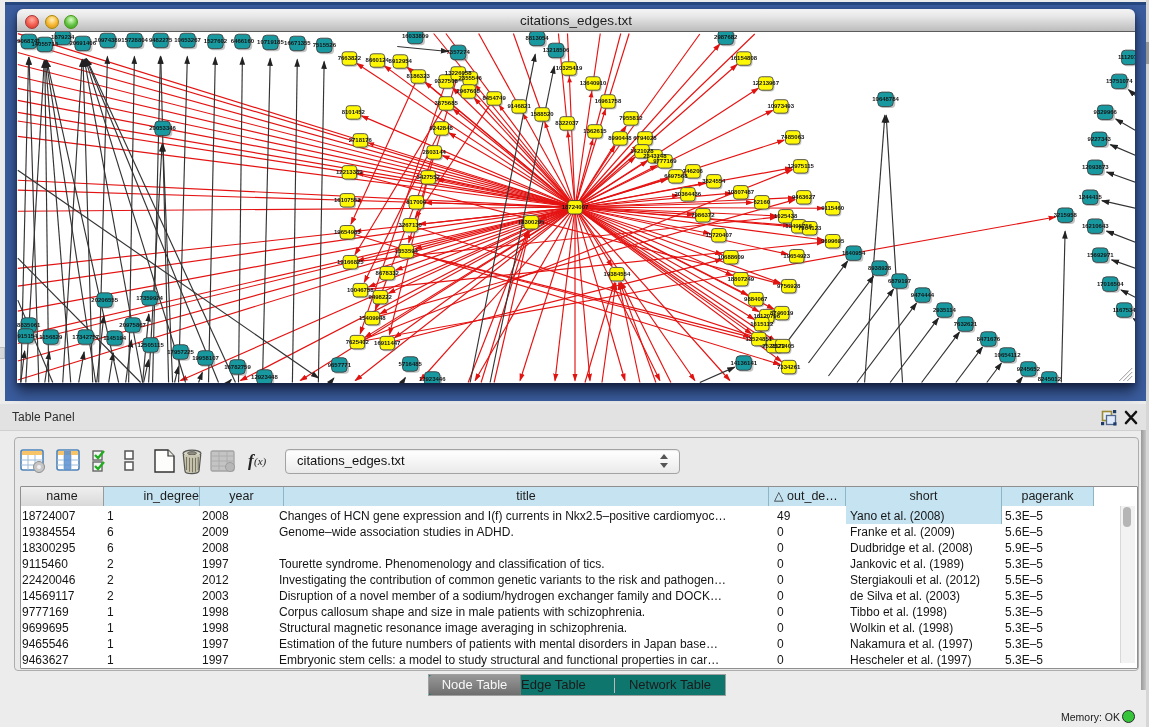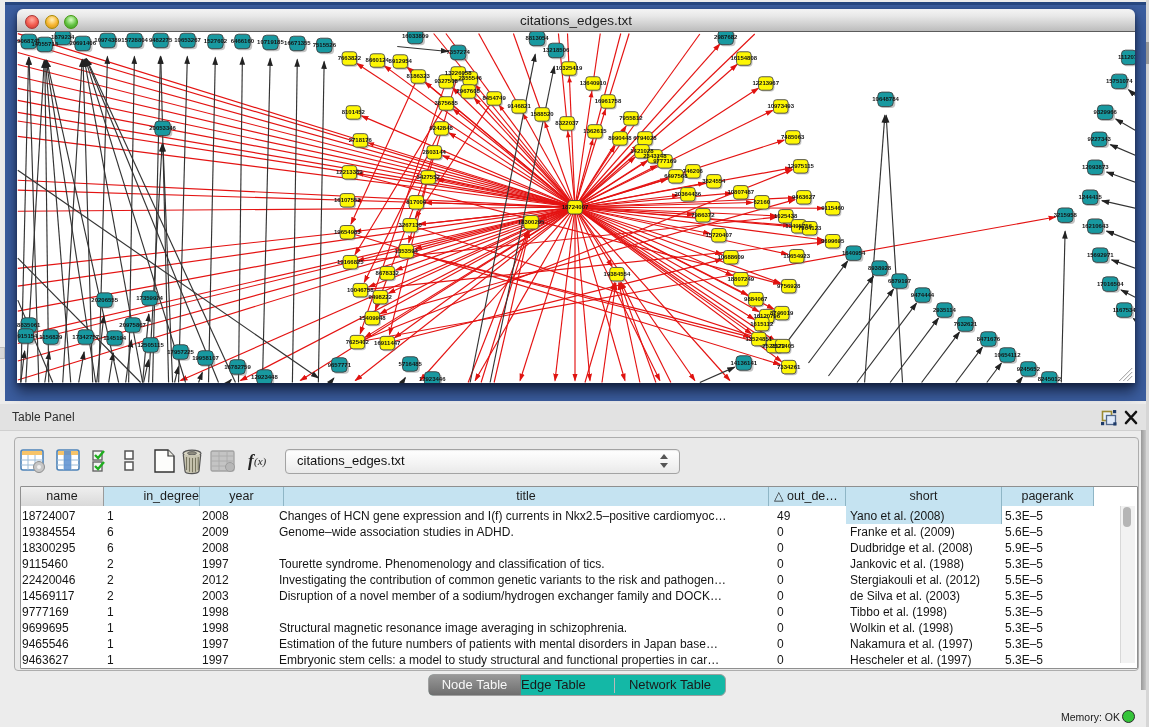--- a/index.html
+++ b/index.html
@@ -798,21 +798,21 @@
     <span style="left:777px">0</span>
     <span style="left:850px">Dudbridge et al. (2008)</span>
     <span style="left:1005px">5.9E–5</span>
   </div>
 <div class="row" style="top:555.5px">
     <span style="left:22px">9115460</span>
     <span style="left:107px">2</span>
     <span style="left:202px">1997</span>
     <span style="left:279px">Tourette syndrome. Phenomenology and classification of tics.</span>
     <span style="left:777px">0</span>
-    <span style="left:850px">Jankovic et al. (1988)</span>
+    <span style="left:850px">Jankovic et al. (1989)</span>
     <span style="left:1005px">5.3E–5</span>
   </div>
 <div class="row" style="top:571.5px">
     <span style="left:22px">22420046</span>
     <span style="left:107px">2</span>
     <span style="left:202px">2012</span>
     <span style="left:279px">Investigating the contribution of common genetic variants to the risk and pathogen…</span>
     <span style="left:777px">0</span>
     <span style="left:850px">Stergiakouli et al. (2012)</span>
     <span style="left:1005px">5.5E–5</span>
@@ -823,20 +823,21 @@
     <span style="left:202px">2003</span>
     <span style="left:279px">Disruption of a novel member of a sodium/hydrogen exchanger family and DOCK…</span>
     <span style="left:777px">0</span>
     <span style="left:850px">de Silva et al. (2003)</span>
     <span style="left:1005px">5.3E–5</span>
   </div>
 <div class="row" style="top:603.5px">
     <span style="left:22px">9777169</span>
     <span style="left:107px">1</span>
     <span style="left:202px">1998</span>
+    <span style="left:279px">Corpus callosum shape and size in male patients with schizophrenia.</span>
     <span style="left:777px">0</span>
     <span style="left:850px">Tibbo et al. (1998)</span>
     <span style="left:1005px">5.3E–5</span>
   </div>
 <div class="row" style="top:619.5px">
     <span style="left:22px">9699695</span>
     <span style="left:107px">1</span>
     <span style="left:202px">1998</span>
     <span style="left:279px">Structural magnetic resonance image averaging in schizophrenia.</span>
     <span style="left:777px">0</span>
@@ -858,21 +859,21 @@
     <span style="left:202px">1997</span>
     <span style="left:279px">Embryonic stem cells: a model to study structural and functional properties in car…</span>
     <span style="left:777px">0</span>
     <span style="left:850px">Hescheler et al. (1997)</span>
     <span style="left:1005px">5.3E–5</span>
   </div>
 
 <div class="abs" style="left:1120px;top:506px;width:14px;height:157px;background:#f2f2f2;border-left:1px solid #d8d8d8"></div>
 <div class="abs" style="left:1122.5px;top:507px;width:8.5px;height:20px;background:#b5b5b5;border-radius:4.5px"></div>
 
-<div class="abs" style="left:428px;top:674px;width:296px;height:20px;border:1px solid #9f9f9f;border-radius:6px;background:#14b8a6;font-size:13px">
+<div class="abs" style="left:428px;top:674px;width:296px;height:20px;border:1px solid #9f9f9f;border-radius:0;background:#0f766e;font-size:13px">
   <div class="abs" style="left:0;top:0;width:91px;height:20px;background:linear-gradient(#989898,#6e6e6e);
        border-radius:3px 0 0 3px;color:#f8f8f8;text-align:center;line-height:19px;border-right:1px solid #777">Node Table</div>
   <div class="abs" style="left:92px;top:0;width:93px;height:20px;color:#1a1a1a;text-align:left;line-height:19px">Edge Table</div>
   <div class="abs" style="left:185px;top:2.5px;width:1px;height:15px;background:#b9b9b9"></div>
   <div class="abs" style="left:186px;top:0;width:110px;height:20px;color:#1a1a1a;text-align:center;line-height:19px">Network Table</div>
 </div>
 
 <div class="abs" style="left:1141px;top:430px;width:4.5px;height:260px;background:linear-gradient(to right,#989898,#c6c6c6)"></div>
 
 <div class="abs" style="left:1061px;top:710.5px;font-size:10.5px;color:#1b1b1b">Memory: OK</div>

